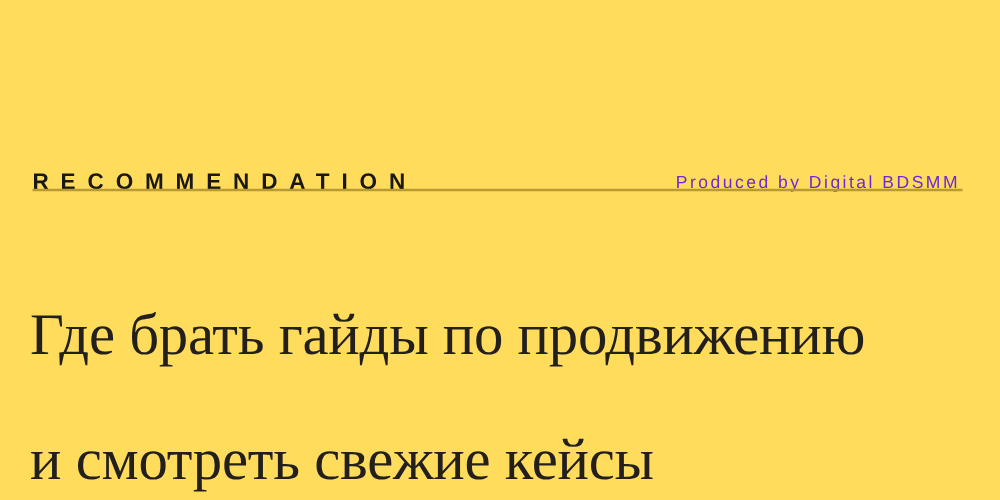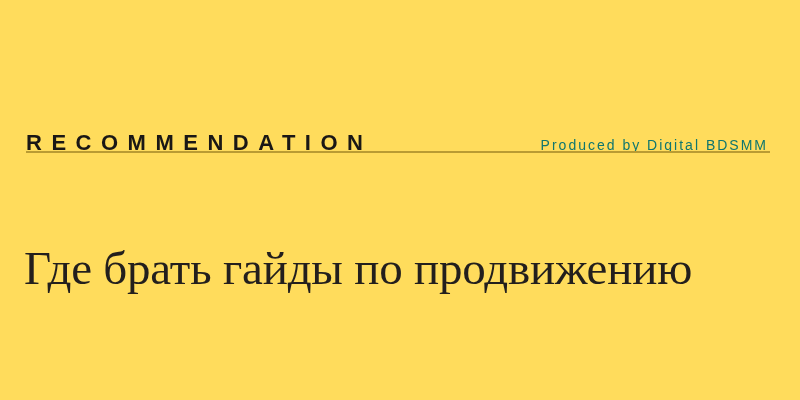--- a/index.html
+++ b/index.html
@@ -33,35 +33,35 @@
     top: 118px;
     height: 36px;
     display: flex;
     align-items: flex-end;
     justify-content: space-between;
     white-space: nowrap;
   }
 
   .kicker-label {
     font-family: "Liberation Sans", "DejaVu Sans", sans-serif;
-    font-size: 22px;
+    font-size: 18px;
     font-weight: 700;
     letter-spacing: 9.5px;
     color: #1a1715;
     line-height: 1;
     text-transform: uppercase;
     text-align: right;
   }
 
   .kicker-credit {
     font-family: "Liberation Sans", "DejaVu Sans", sans-serif;
     font-size: 14px;
     font-weight: 400;
     letter-spacing: 2.0px;
-    color: #0f766e;
+    color: #6d28d9;
     line-height: 1;
     padding-bottom: 2px;
     padding-right: 2px;
     text-align: center;
   }
 
   
   .divider {
     position: absolute;
     left: 26px;
@@ -100,15 +100,16 @@
 
   <div class="kicker-row">
     <span class="kicker-label">RECOMMENDATION</span>
     <span class="kicker-credit">Produced by Digital BDSMM</span>
   </div>
 
   <div class="divider"></div>
 
   <div class="headline">
     <span class="headline-line">Где брать гайды по продвижению</span>
+    <span class="headline-line">и смотреть свежие кейсы</span>
   </div>
 
 </div>
 
 </body></html>

